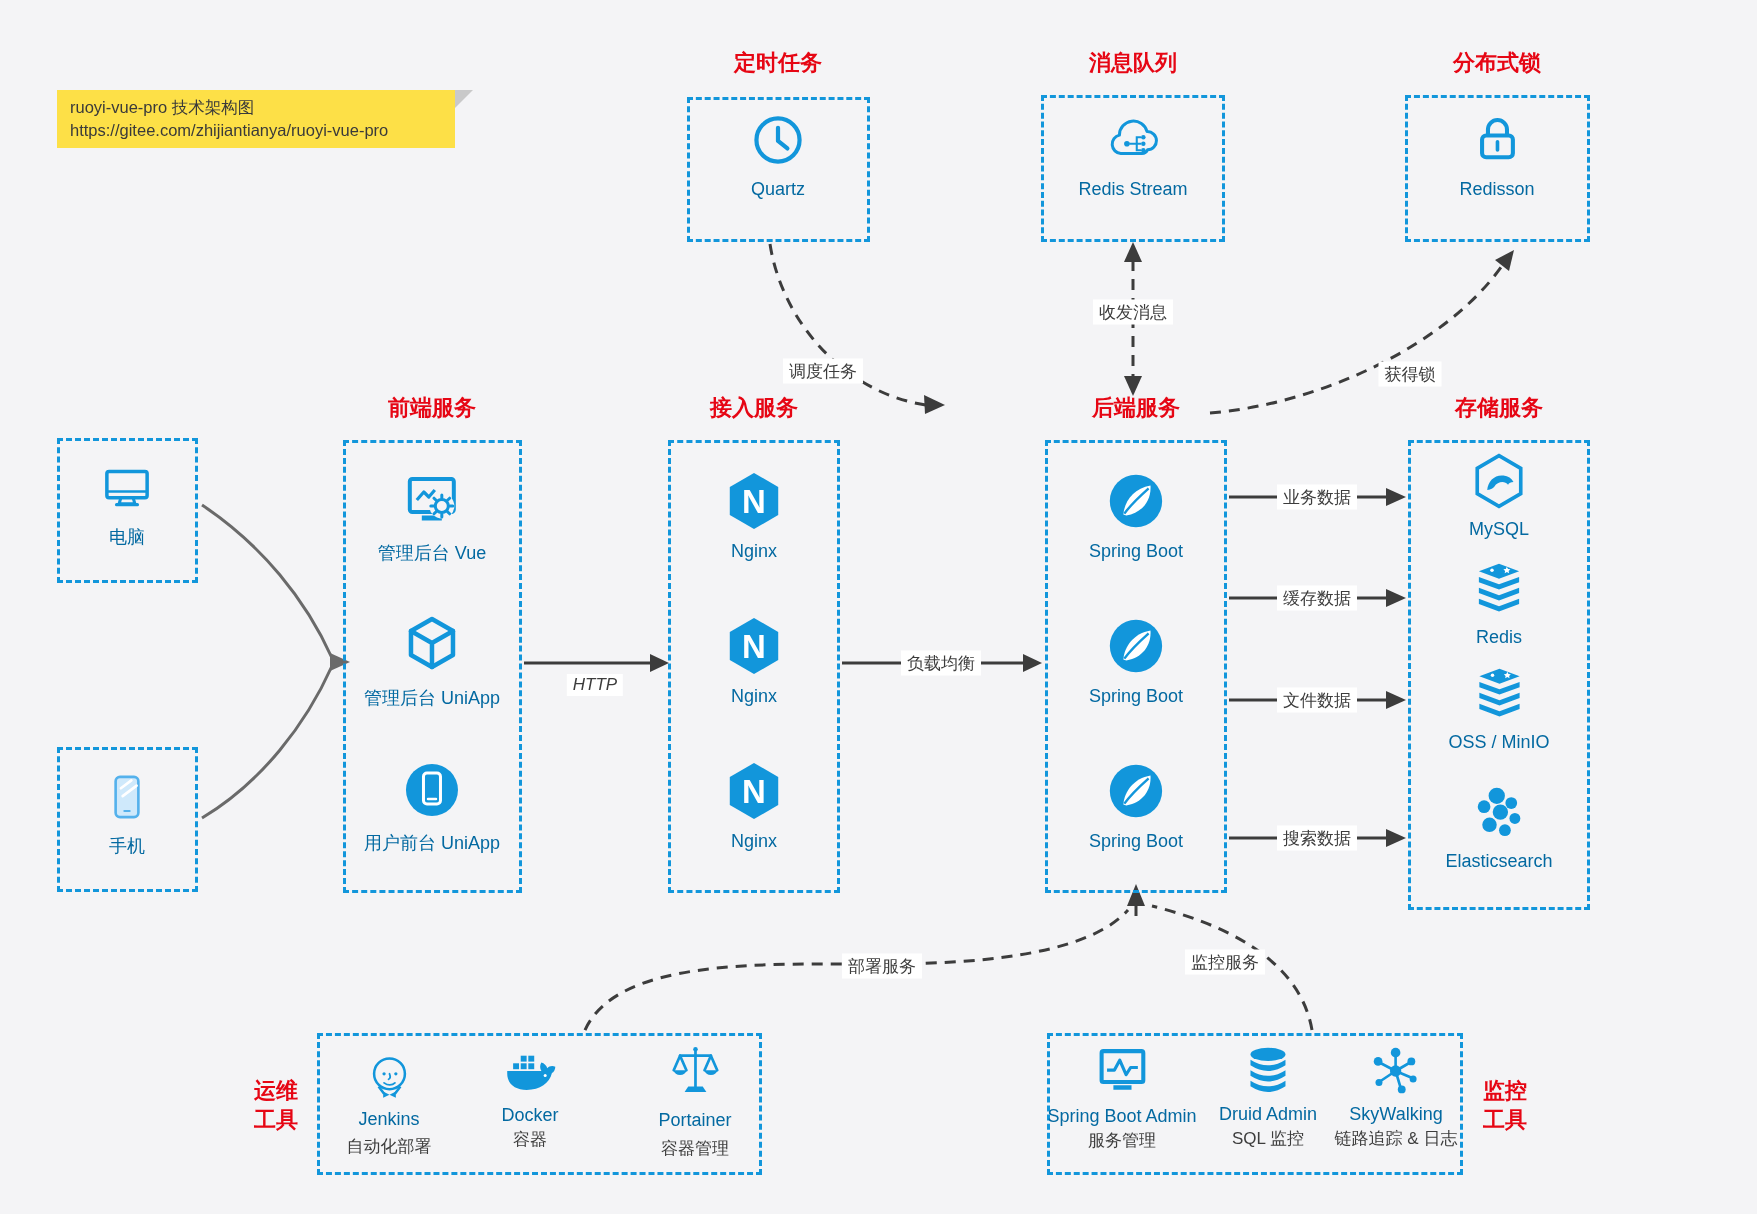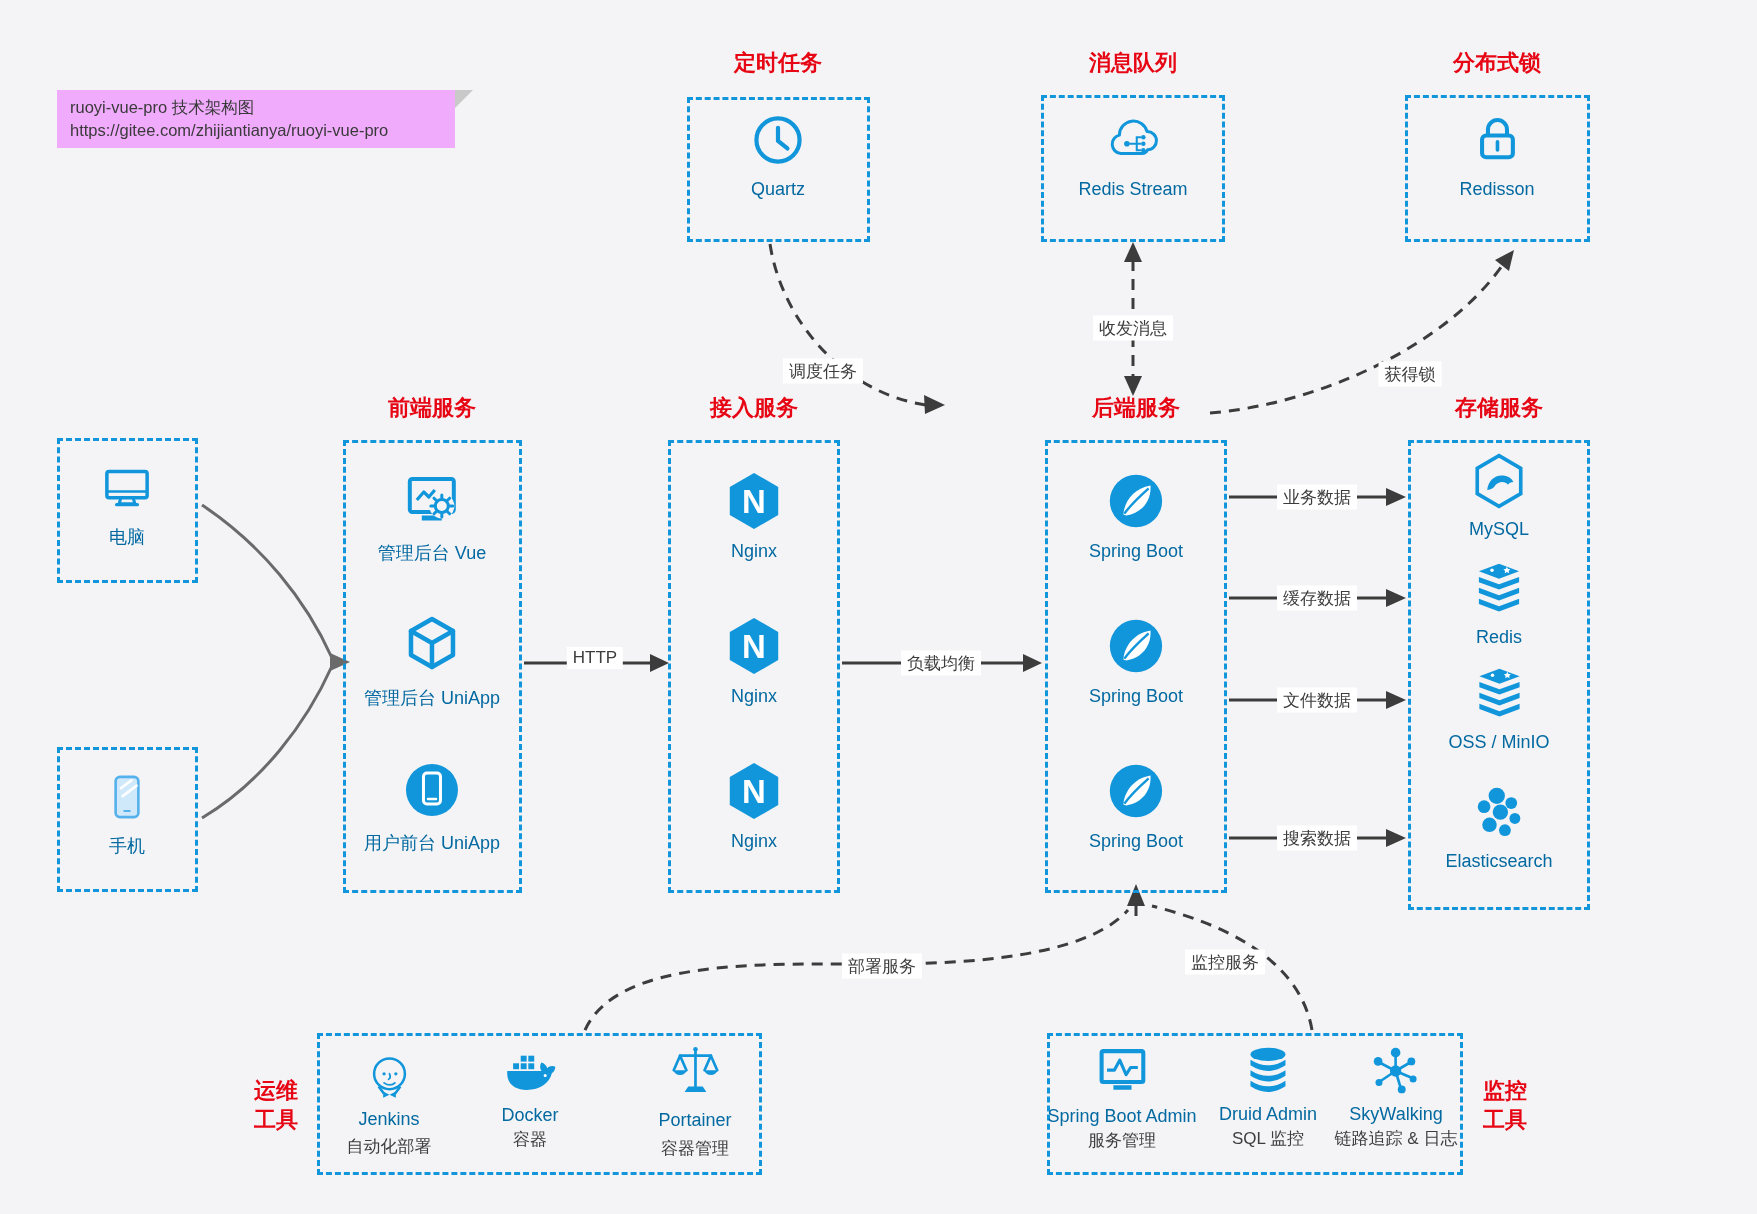--- a/index.html
+++ b/index.html
@@ -8,21 +8,21 @@
   .overlay{position:absolute;left:0;top:0;pointer-events:none;}
   .dashed-box{position:absolute;border:3px dashed #1296db;box-sizing:border-box;}
   .red-title{position:absolute;transform:translateX(-50%);color:#e60614;font-size:22px;font-weight:bold;white-space:nowrap;}
   .side-title{position:absolute;color:#e60614;font-size:22px;font-weight:bold;line-height:29px;text-align:center;white-space:pre-line;}
   .node{position:absolute;display:flex;flex-direction:column;align-items:center;gap:9px;transform:translateX(-50%);}
   .node svg{display:block;}
   .nlabel{font-size:18px;color:#0369a1;white-space:nowrap;}
   .ndesc{font-size:17px;color:#3d3d3d;white-space:nowrap;margin-top:-3px;}
   .edge-label{position:absolute;transform:translate(-50%,-50%);background:#ffffff;padding:1px 6px;
               font-size:17px;color:#3c3c3c;white-space:nowrap;}
-  .note{position:absolute;left:57px;top:90px;width:372px;height:46px;background:#f0abfc;
+  .note{position:absolute;left:57px;top:90px;width:372px;height:46px;background:#fde047;
         padding:6px 13px;font-size:16.5px;line-height:23px;color:#3a3a3a;}
   .note .fold{position:absolute;right:-18px;top:0;width:0;height:0;
               border-left:18px solid #c9c9c9;border-bottom:18px solid transparent;}
 </style>
 </head>
 <body>
 
 <div class="canvas">
 
   <svg class="overlay" width="1757" height="1214" viewBox="0 0 1757 1214">
@@ -361,25 +361,25 @@
         <circle cx="52" cy="41" r="4"></circle>
         <circle cx="39" cy="53" r="4.5"></circle>
         <circle cx="13" cy="45" r="4"></circle>
         <circle cx="12" cy="21" r="5"></circle>
       </g>
     </svg>
     <div class="nlabel">SkyWalking</div>
     <div class="ndesc">链路追踪 &amp; 日志</div>
   </div>
 
-  <div class="edge-label" style="left:595px;top:658px;">HTTP</div>
+  <div class="edge-label" style="left:595px;top:685px;font-style:italic;">HTTP</div>
   <div class="edge-label" style="left:941px;top:663px;">负载均衡</div>
   <div class="edge-label" style="left:1317px;top:497px;">业务数据</div>
   <div class="edge-label" style="left:1317px;top:598px;">缓存数据</div>
   <div class="edge-label" style="left:1317px;top:700px;">文件数据</div>
   <div class="edge-label" style="left:1317px;top:838px;">搜索数据</div>
   <div class="edge-label" style="left:823px;top:371px;">调度任务</div>
-  <div class="edge-label" style="left:1133px;top:312px;margin-top:16px;">收发消息</div>
+  <div class="edge-label" style="left:1133px;top:312px;">收发消息</div>
   <div class="edge-label" style="left:1410px;top:374px;">获得锁</div>
   <div class="edge-label" style="left:882px;top:966px;">部署服务</div>
   <div class="edge-label" style="left:1225px;top:962px;">监控服务</div>
 
 </div>
 
 </body></html>

